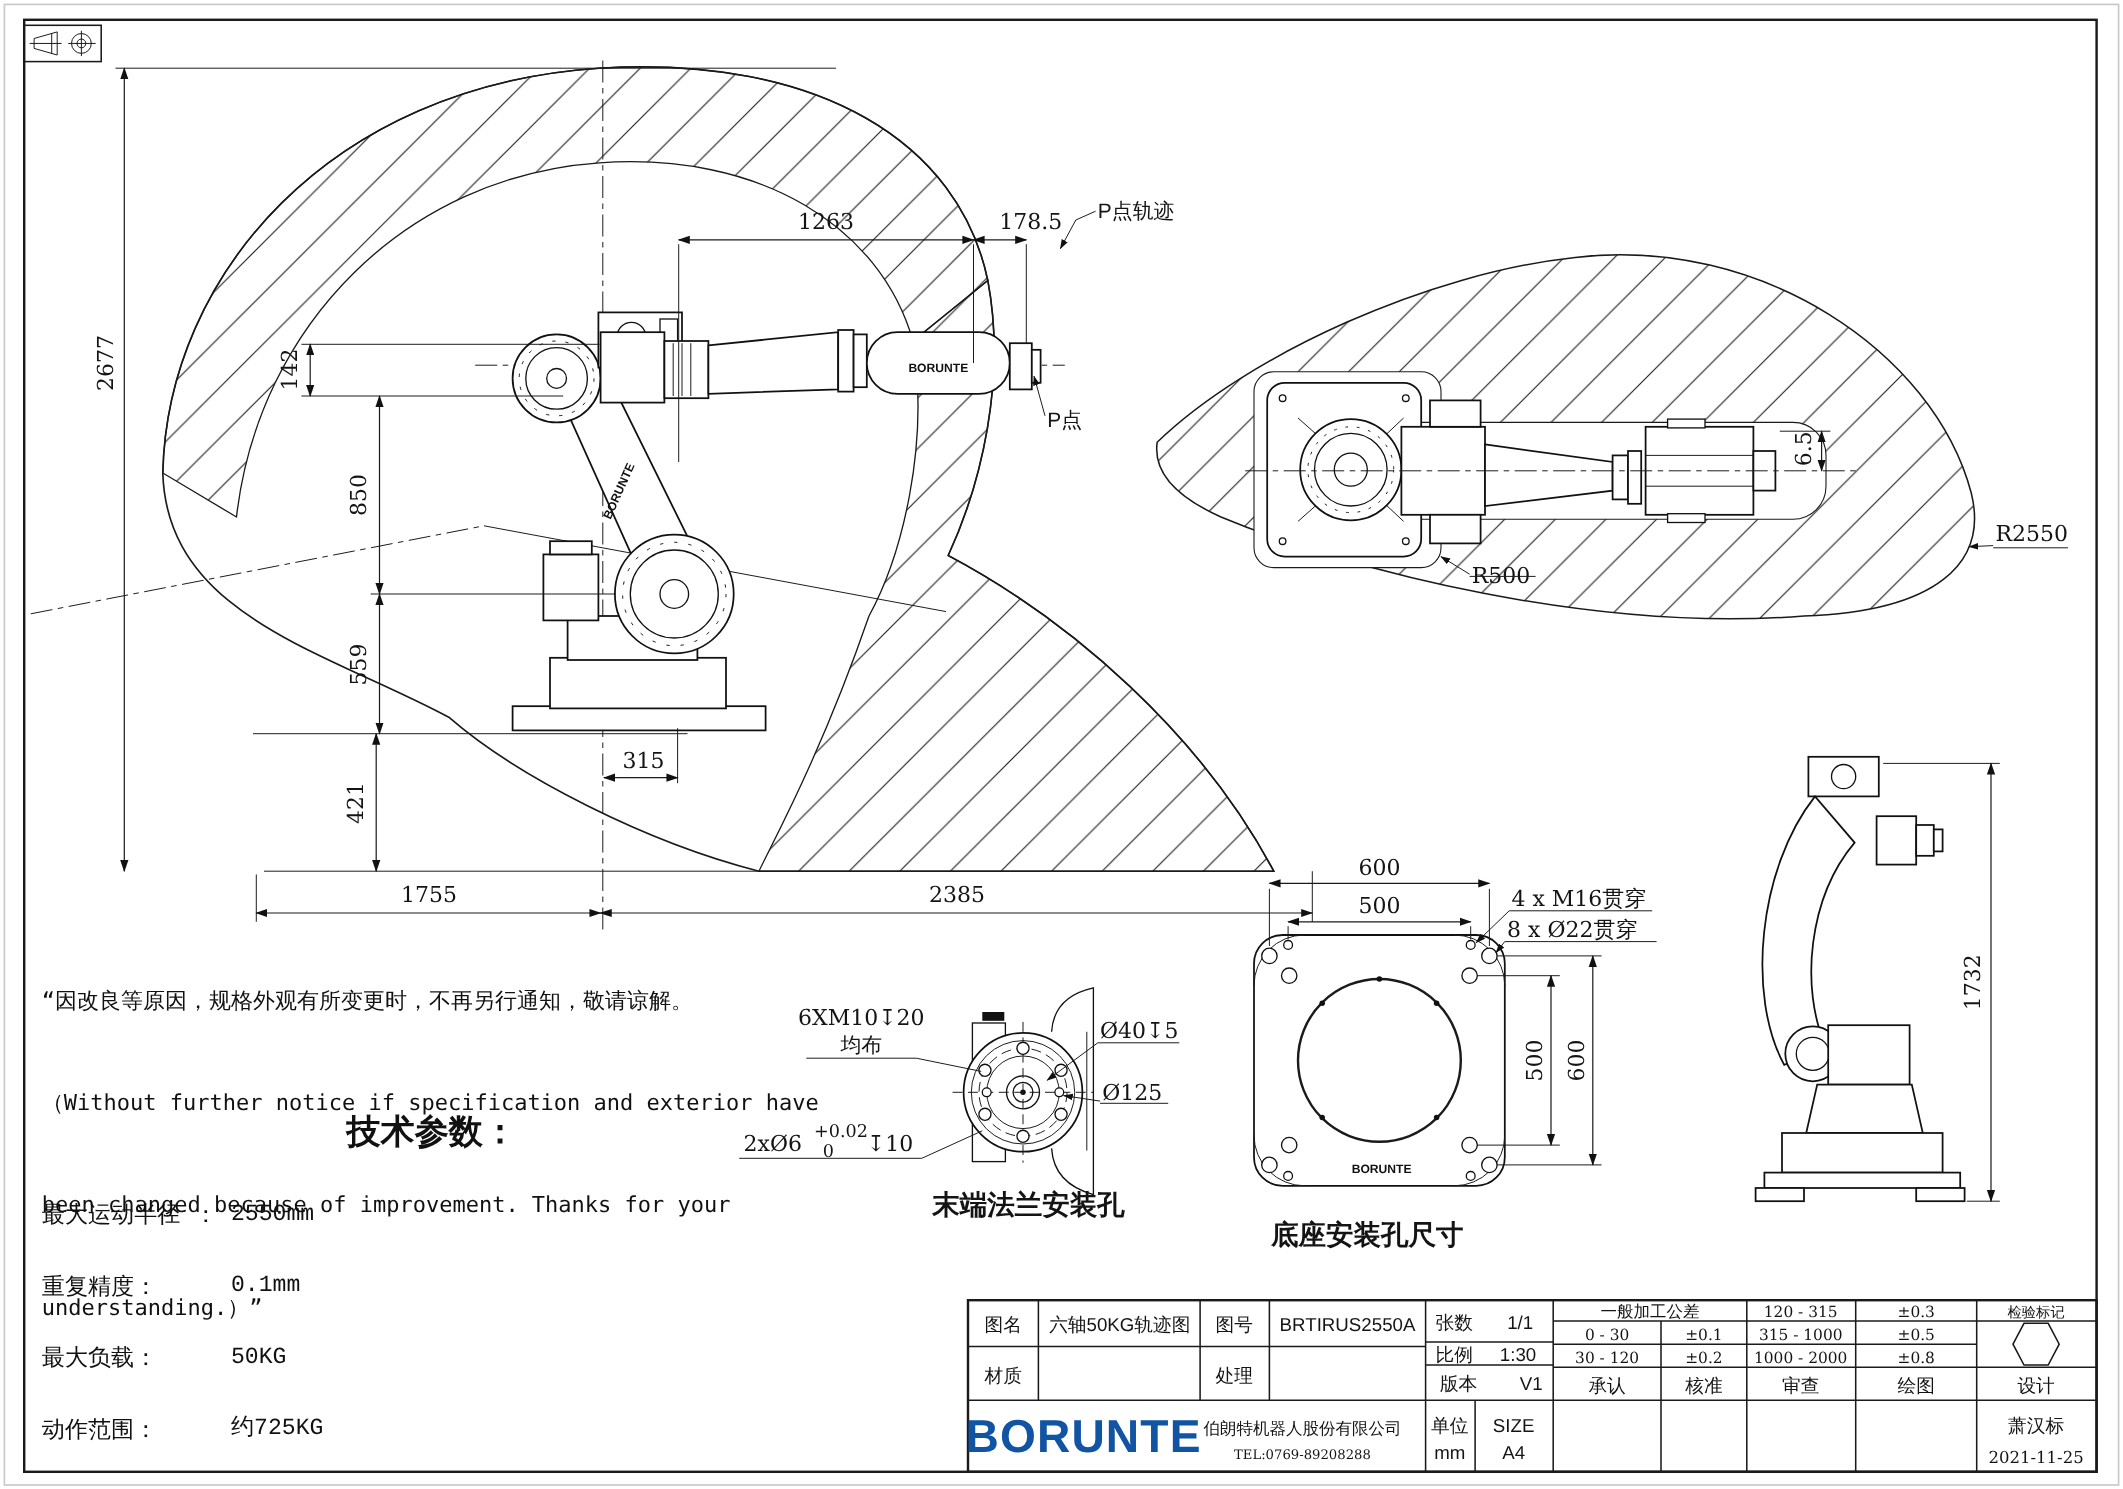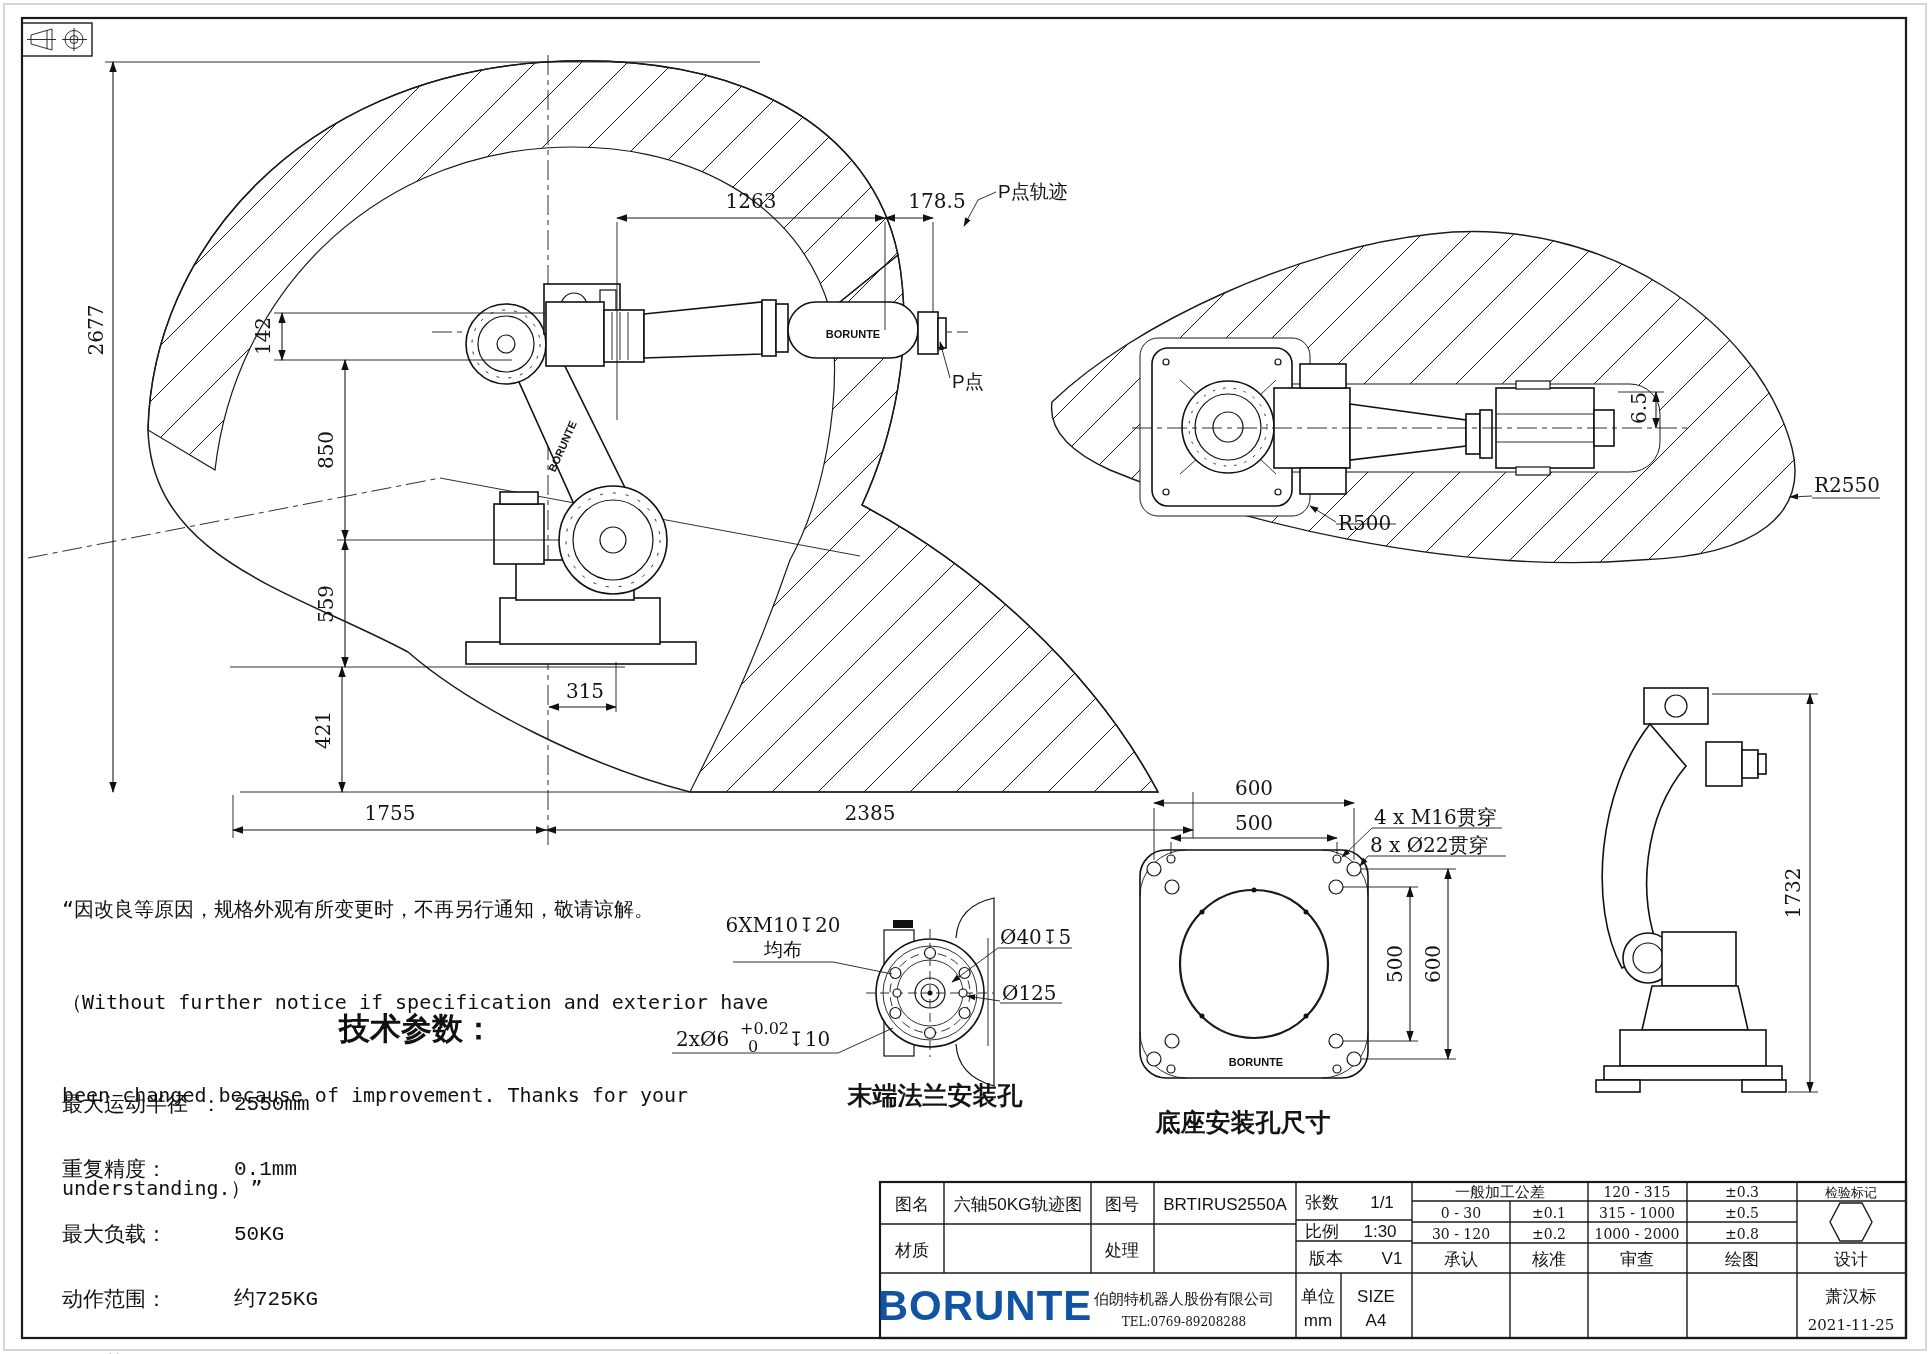--- a/index.html
+++ b/index.html
@@ -19,21 +19,21 @@
   .dimtxt{font:20px "DejaVu Serif",serif;}
   .dimtxt-s{font:16px "DejaVu Serif",serif;}
   .cjk{font:19px "Liberation Sans",sans-serif;}
   .cjk-b{font:600 25px "Liberation Sans",sans-serif;}
   .tb{font:17px "Liberation Sans",sans-serif;}
   .tbs{font:14px "DejaVu Serif",serif;}
   .ctr{text-anchor:middle;}
   .logo-big{font:800 42px "Liberation Sans",sans-serif;fill:#1154a4;letter-spacing:1px;}
   .minilogo{font:700 11px "Liberation Sans",sans-serif;fill:#111;}
   
-  .txtblock{position:absolute;white-space:pre;margin-left:24px;}
+  .txtblock{position:absolute;white-space:pre;}
   .disclaimer{left:38px;top:832px;font:20px/31px "DejaVu Sans Mono",monospace;color:#111;}
   .tech{left:38px;top:972px;color:#111;}
   .tech-title{font:600 31px "Liberation Sans",sans-serif;margin-bottom:4px;text-align:center;}
   .tp-row{display:flex;font:21px/29px "DejaVu Sans Mono",monospace;}
   .tp-label{display:inline-block;width:172px;}
   .tp-c1{display:inline-block;width:208px;font-family:Liberation Mono, monospace;}
   .tp-c2{display:inline-block;width:152px;}
   .tp-c3{display:inline-block;}
 </style>
 </head>

